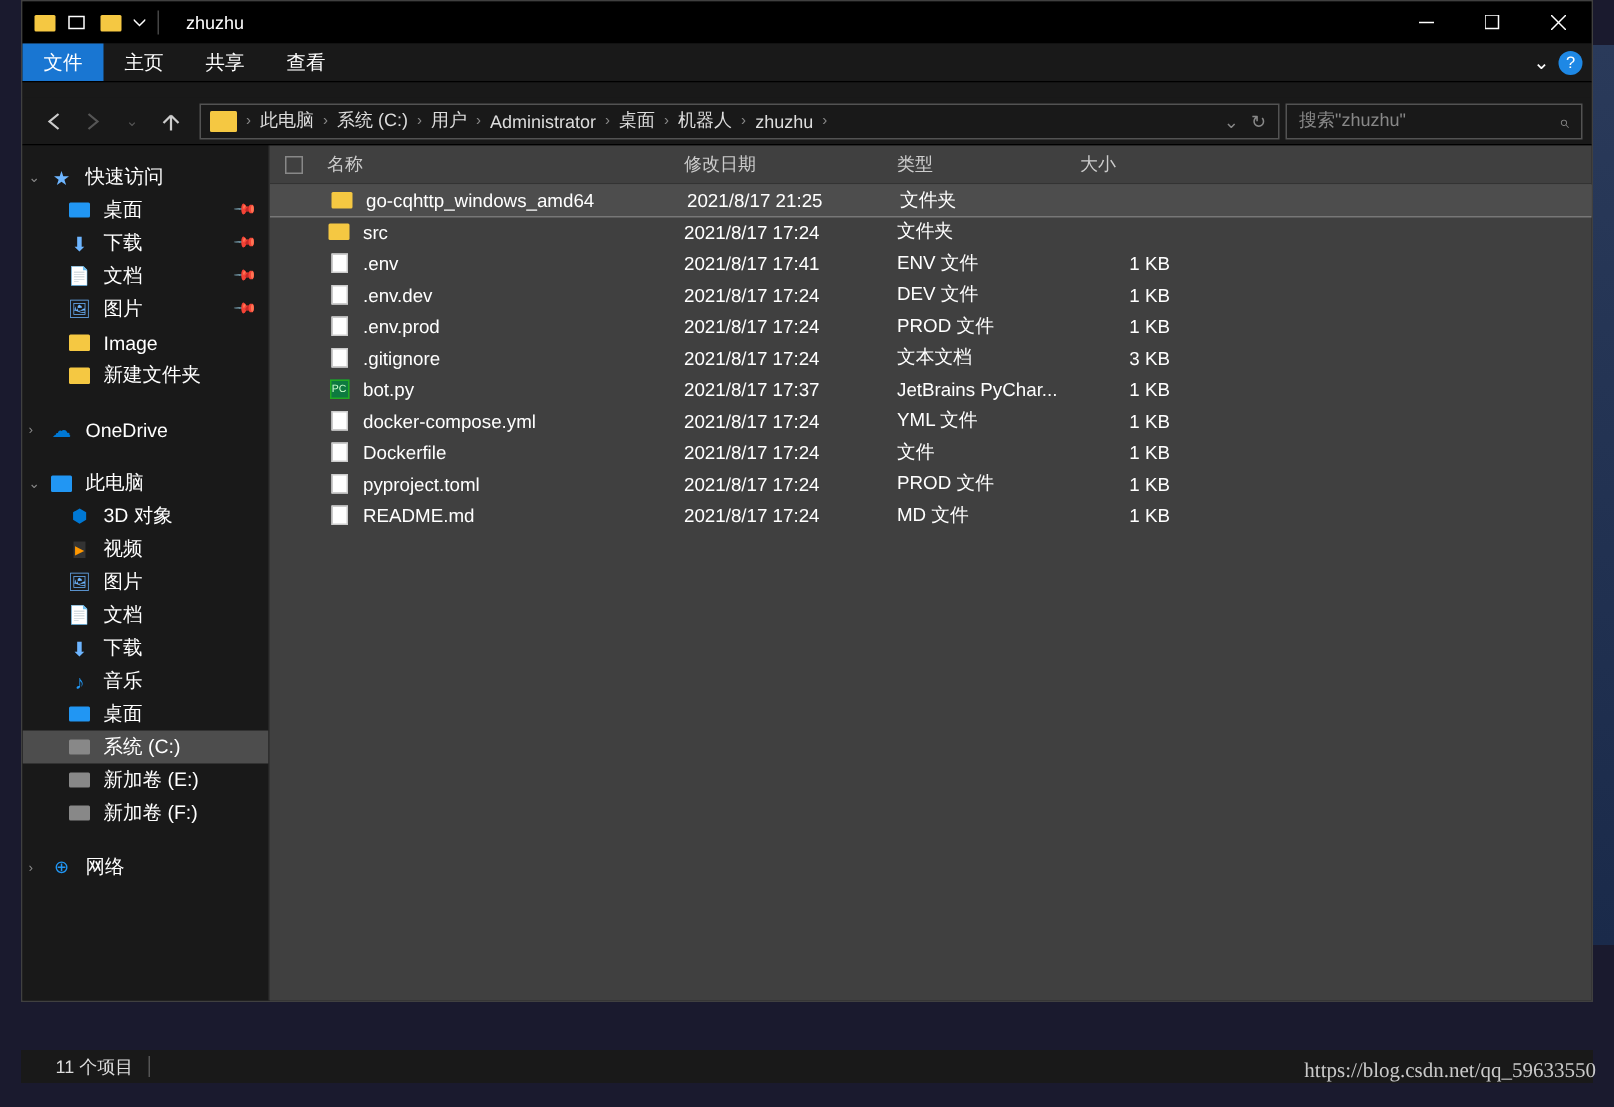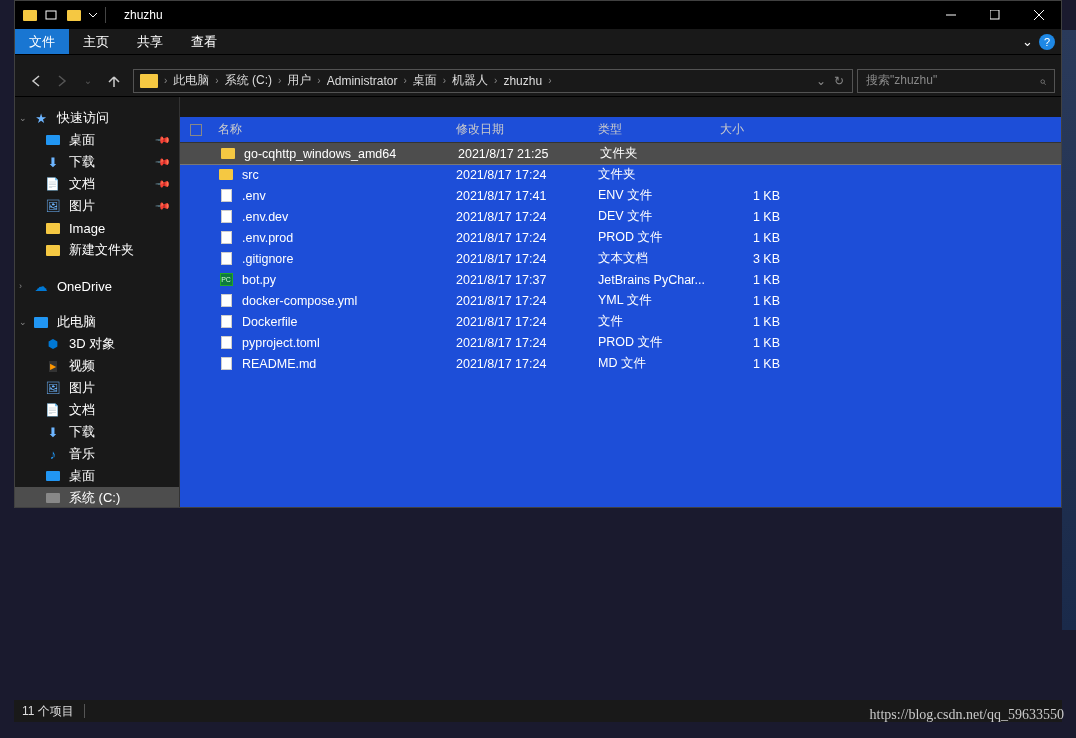--- a/index.html
+++ b/index.html
@@ -1,17 +1,17 @@
 <!DOCTYPE html>
 <html><head>
 <meta charset="utf-8">
 <style>
 * { margin: 0; padding: 0; box-sizing: border-box; font-family: "Segoe UI", "Microsoft YaHei", sans-serif; }
 body { background: #1a1a2e; width: 1076px; height: 738px; overflow: hidden; position: relative; }
-.window { position: absolute; top: 0; left: 14px; width: 1048px; height: 508px; background: #191919; border: 1px solid #404040; display: flex; flex-direction: column; }
+.window { position: absolute; top: 0; left: 14px; width: 1048px; height: 668px; background: #191919; border: 1px solid #404040; display: flex; flex-direction: column; }
 .titlebar { height: 28px; background: #000; display: flex; align-items: center; color: #fff; font-size: 12px; }
 .titlebar .icons { display: flex; align-items: center; gap: 8px; padding: 0 8px; }
 .titlebar .folder-ic { width: 14px; height: 11px; background: #f5c842; border-radius: 1px; }
 .titlebar .divider { width: 1px; height: 16px; background: #444; }
 .titlebar .title { margin-left: 10px; }
 .win-controls { margin-left: auto; display: flex; }
 .win-btn { width: 44px; height: 28px; display: flex; align-items: center; justify-content: center; color: #fff; }
 .win-btn svg { width: 10px; height: 10px; }
 .ribbon-tabs { height: 26px; background: #191919; display: flex; align-items: stretch; border-bottom: 1px solid #000; }
 .rib-tab { padding: 0 14px; font-size: 13px; color: #fff; display: flex; align-items: center; }
@@ -45,39 +45,39 @@
 .ic-dl { color: #6db5ff; font-size: 13px; }
 .ic-doc { color: #6db5ff; font-size: 12px; }
 .ic-pic { color: #6db5ff; font-size: 12px; }
 .ic-cloud { color: #0078d4; font-size: 13px; }
 .ic-pc { width: 14px; height: 11px; background: #2196f3; border-radius: 1px; }
 .ic-3d { color: #0078d4; font-size: 12px; }
 .ic-vid { color: #ff9800; font-size: 8px; background: #333; padding: 1px; }
 .ic-music { color: #2196f3; font-size: 13px; }
 .ic-drive { width: 14px; height: 10px; background: #888; border-radius: 1px; }
 .ic-net { color: #2196f3; font-size: 12px; }
-.main { flex: 1; background: #1d4ed8; display: flex; flex-direction: column; margin-top: 20px; }
+.main { flex: 1; background: #404040; display: flex; flex-direction: column; }
 .col-headers { height: 26px; display: flex; align-items: center; border-bottom: 1px solid #333; padding-left: 10px; font-size: 12px; color: #ccc; }
 .chk { width: 12px; height: 12px; border: 1px solid #888; margin-right: 16px; }
 .col-name { width: 238px; }
 .col-date { width: 142px; }
 .col-type { width: 122px; }
 .col-size { width: 70px; text-align: left; }
 .file-list { flex: 1; overflow-y: auto; }
 .file-row { height: 21px; display: flex; align-items: center; padding-left: 38px; font-size: 12.5px; color: #fff; }
 .file-row.sel { background: #4d4d4d; outline: 1px solid #777; padding-left: 40px; }
 .fr-icon { width: 16px; height: 16px; margin-right: 8px; display: flex; align-items: center; justify-content: center; font-size: 10px; flex-shrink: 0; }
 .fic-folder { width: 14px; height: 11px; background: #f5c842; border-radius: 1px; }
 .fic-file { width: 11px; height: 13px; border: 1px solid #ccc; background: #fff; }
 .fic-py { width: 13px; height: 13px; background: #0d7a40; border: 1px solid #2a2; color: #cfc; font-size: 7px; display: flex; align-items: center; justify-content: center; }
 .fr-name { width: 214px; white-space: nowrap; overflow: hidden; }
 .fr-date { width: 142px; }
 .fr-type { width: 122px; white-space: nowrap; overflow: hidden; text-overflow: ellipsis; }
 .fr-size { width: 60px; text-align: right; }
-.statusbar { height: 22px; background: #191919; color: #ddd; font-size: 12px; display: flex; align-items: center; padding: 0 8px; position: absolute; bottom: 16px; left: 14px; width: 1048px; text-align: center; }
+.statusbar { height: 22px; background: #191919; color: #ddd; font-size: 12px; display: flex; align-items: center; padding: 0 23px; position: absolute; bottom: 16px; left: 14px; width: 1048px; text-align: center; }
 .statusbar .sep { width: 1px; height: 14px; background: #555; margin-left: 10px; }
 .watermark { position: absolute; bottom: 15px; right: 12px; color: #ddd; font-size: 14px; font-family: Liberation Serif, serif; opacity: 0.9; }
 .desktop-edge { position: absolute; right: 0; top: 30px; width: 14px; height: 600px; background: linear-gradient(#2a3a5a, #1a2a4a); }
 </style>
 </head>
 <body>
 
 <div class="desktop-edge"></div>
 
 <div class="window">

